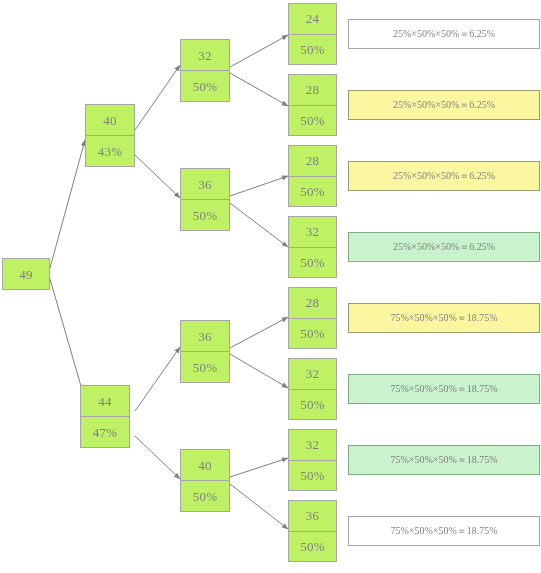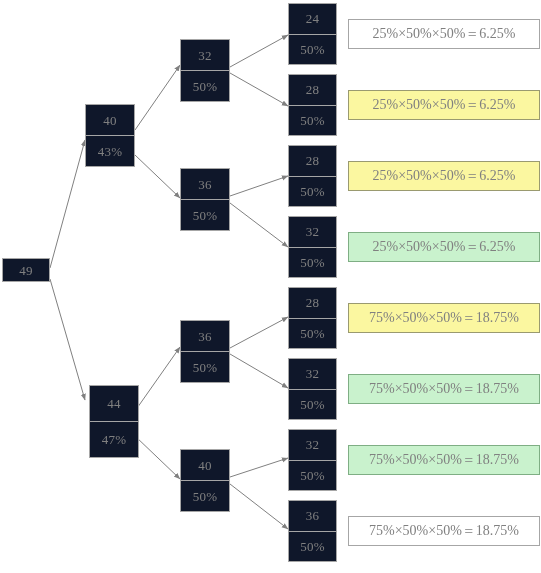--- a/index.html
+++ b/index.html
@@ -24,21 +24,21 @@
     top: 0;
     width: 541px;
     height: 573px;
     pointer-events: none;
   }
   
   .node {
     position: absolute;
     box-sizing: border-box;
     border: 1px solid #a6a6a6;
-    background: #0f172a;
+    background: #bef264;
     display: flex;
     flex-direction: column;
     z-index: 2;
   }
   .node .cell {
     flex: 1 1 50%;
     display: flex;
     align-items: center;
     justify-content: center;
     color: #808080;
@@ -55,21 +55,21 @@
   }
   
   .formula {
     position: absolute;
     box-sizing: border-box;
     border: 1px solid #a6a6a6;
     display: flex;
     align-items: center;
     justify-content: center;
     color: #808080;
-    font-size: 14px;
+    font-size: 10px;
     line-height: 1;
     white-space: nowrap;
     z-index: 2;
   }
   .formula.hl-none   { background: #ffffff; }
   .formula.hl-yellow { background: #fbf7a0; border-color: #9a9a70; }
   .formula.hl-green  { background: #c9f2cd; border-color: #7fae84; }
 </style>
 </head>
 <body>
@@ -100,29 +100,29 @@
       <line x1="230" y1="203" x2="288" y2="247"></line>
 
       <line x1="230" y1="348" x2="288" y2="317"></line>
       <line x1="230" y1="354" x2="288" y2="388"></line>
 
       <line x1="230" y1="477" x2="288" y2="458"></line>
       <line x1="230" y1="484" x2="288" y2="529"></line>
     </g>
   </svg>
 
-  <div class="node single" style="left:2px; top:258px; width:48px; height:24px;text-align:right;">
+  <div class="node single" style="left:2px; top:258px; width:48px; height:32px;text-align:right;">
     <div class="cell">49</div>
   </div>
 
   <div class="node" style="left:85px; top:104px; width:50px; height:63px;">
     <div class="cell value">40</div>
     <div class="cell prob">43%</div>
   </div>
-  <div class="node" style="left:89px; top:385px; width:50px; height:73px;">
+  <div class="node" style="left:80px; top:385px; width:50px; height:63px;">
     <div class="cell value">44</div>
     <div class="cell prob">47%</div>
   </div>
 
   <div class="node" style="left:180px; top:39px; width:50px; height:63px;">
     <div class="cell value">32</div>
     <div class="cell prob">50%</div>
   </div>
   <div class="node" style="left:180px; top:168px; width:50px; height:63px;">
     <div class="cell value">36</div>

